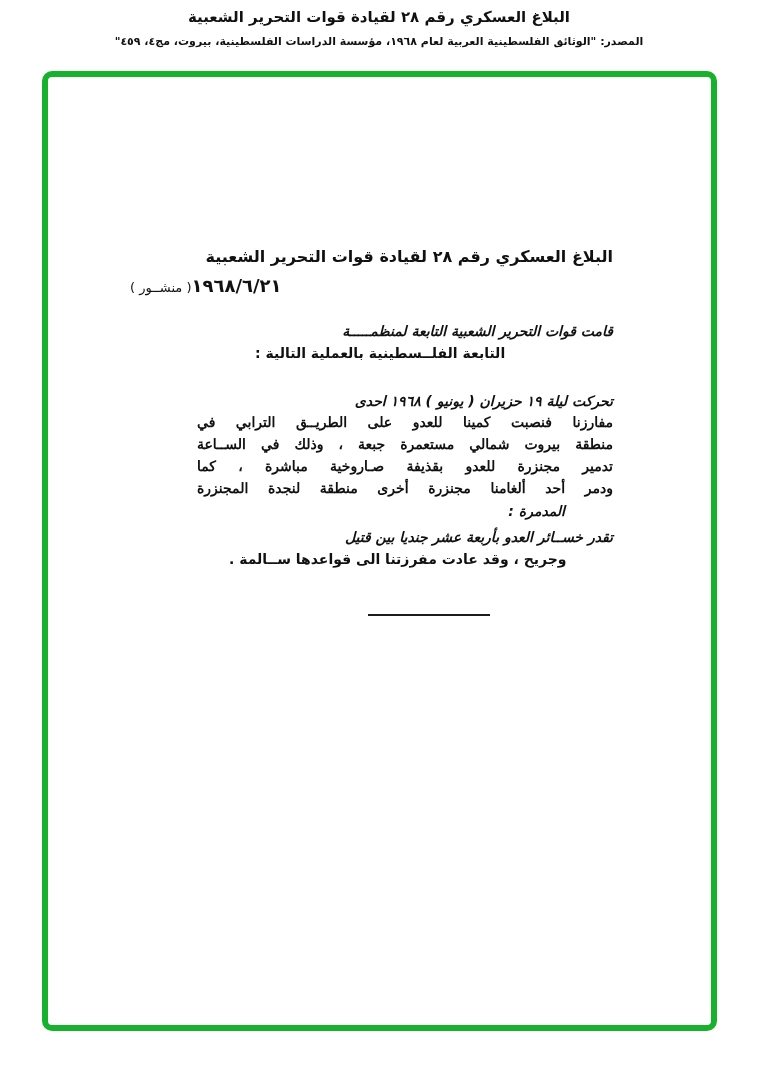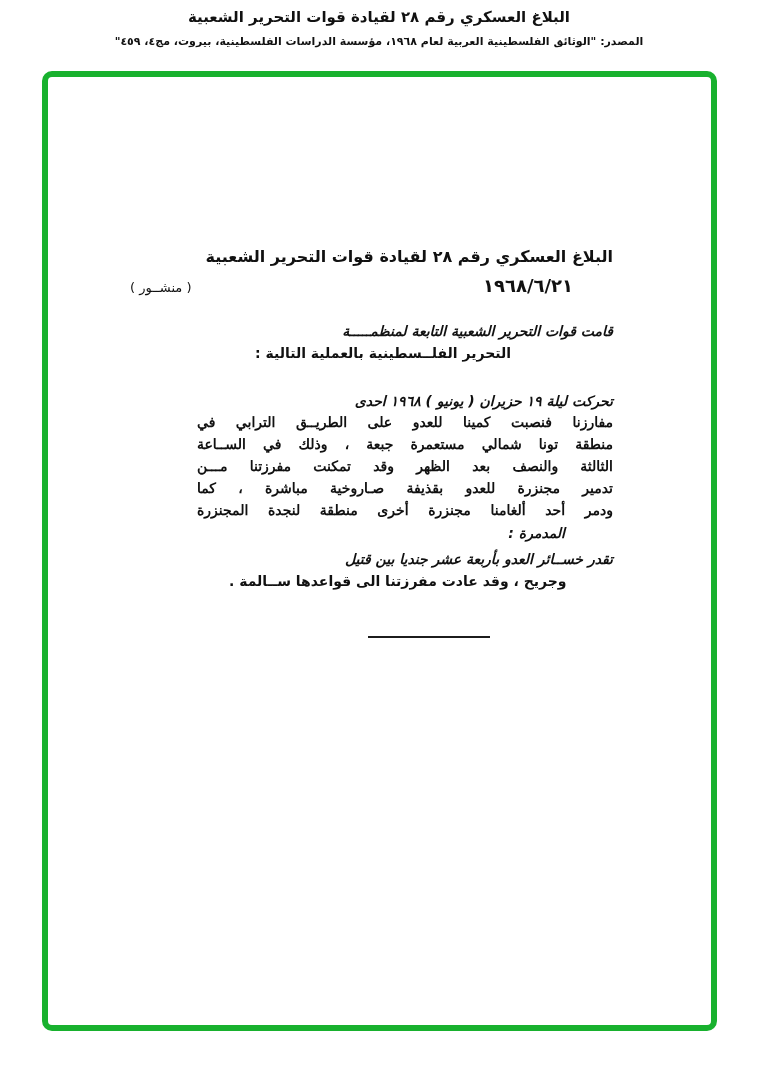--- a/index.html
+++ b/index.html
@@ -36,21 +36,20 @@
     font-size: 16px; font-weight: bold;
     text-align: right;
     white-space: nowrap;
     line-height: 23px;
   }
 
   
   .meta-row {
     direction: ltr;
     display: flex;
-    justify-content: space-between;
     align-items: baseline;
     margin: 8px 40px 0 -67px; 
   }
   .pub-note { direction: rtl; font-size: 13px; line-height: 20px; }
   .doc-date { direction: rtl; font-size: 18px; font-weight: bold; line-height: 20px; }
 
   
   .body-text { margin-top: 22px; font-size: 14px; font-weight: bold; }
   .line { line-height: 22px; }
   .l-right { text-align: right; white-space: nowrap; font-style: italic; }
@@ -83,28 +82,27 @@
 
     <div class="meta-row">
       <span class="pub-note">( منشــور )</span>
       <span class="doc-date">١٩٦٨/٦/٢١</span>
     </div>
 
     <div class="body-text">
 
       <div class="para para-1">
         <div class="line l-right">قامت قوات التحرير الشعبية التابعة لمنظمـــــة</div>
-        <div class="line l-left lpad">التحرير الفلــسطينية بالعملية التالية :</div>
+        <div class="line l-left lpad">التابعة الفلــسطينية بالعملية التالية :</div>
       </div>
 
       <div class="para para-2">
         <div class="line l-right">تحركت ليلة ١٩ حزيران ( يونيو ) ١٩٦٨ احدى</div>
         <div class="line l-just">مفارزنا فنصبت كمينا للعدو على الطريــق الترابي في</div>
-        <div class="line l-just">منطقة تونا شمالي مستعمرة جبعة ، وذلك في الســاعة</div>
-        <div class="line l-just">الثالثة والنصف بعد الظهر وقد تمكنت مفرزتنا مـــن</div>
+        <div class="line l-just">منطقة بيروت شمالي مستعمرة جبعة ، وذلك في الســاعة</div>
         <div class="line l-just">تدمير مجنزرة للعدو بقذيفة صـاروخية مباشرة ، كما</div>
         <div class="line l-just">ودمر أحد ألغامنا مجنزرة أخرى منطقة لنجدة المجنزرة</div>
         <div class="line l-right rpad">المدمرة :</div>
       </div>
 
       <div class="para para-3">
         <div class="line l-right">تقدر خســائر العدو بأربعة عشر جنديا بين قتيل</div>
         <div class="line l-left">وجريح ، وقد عادت مفرزتنا الى قواعدها ســالمة .</div>
       </div>
 

